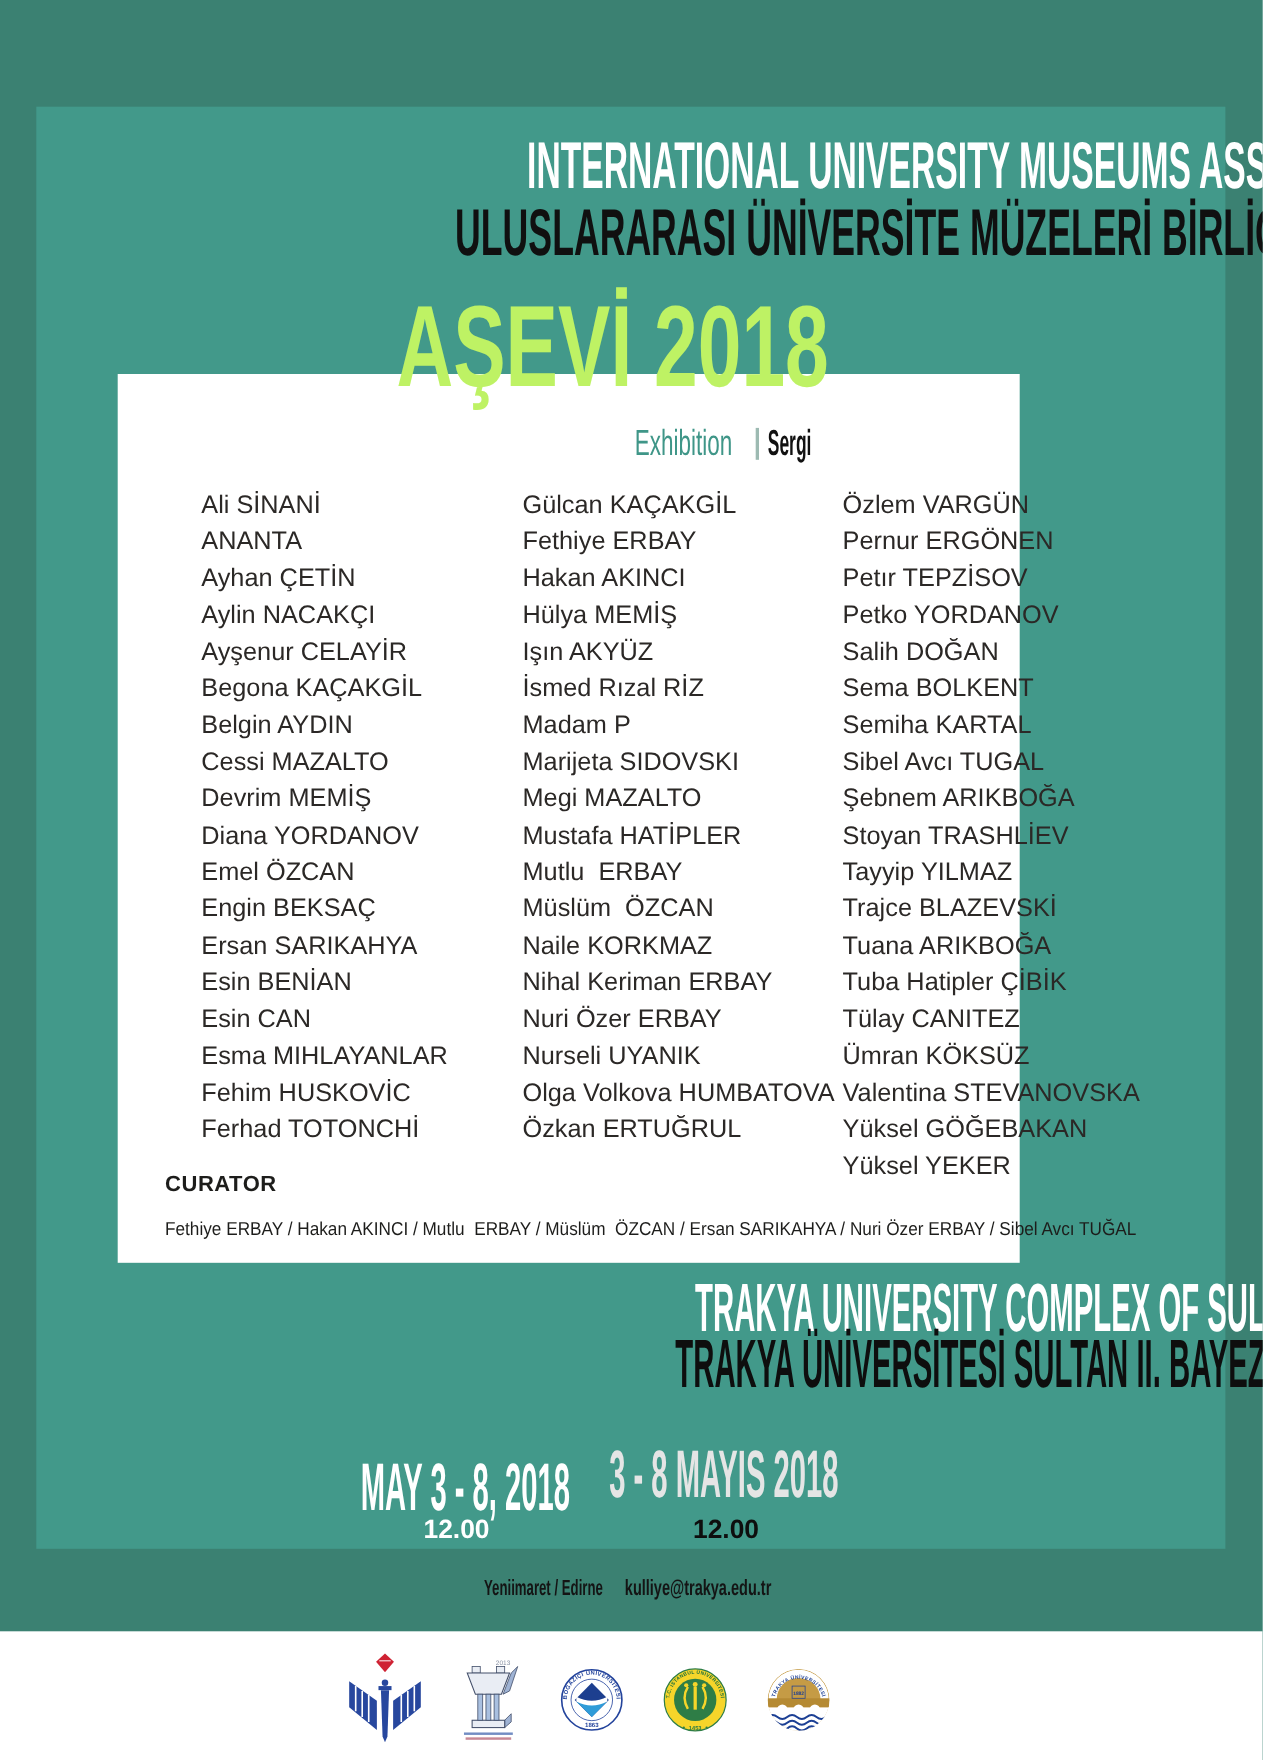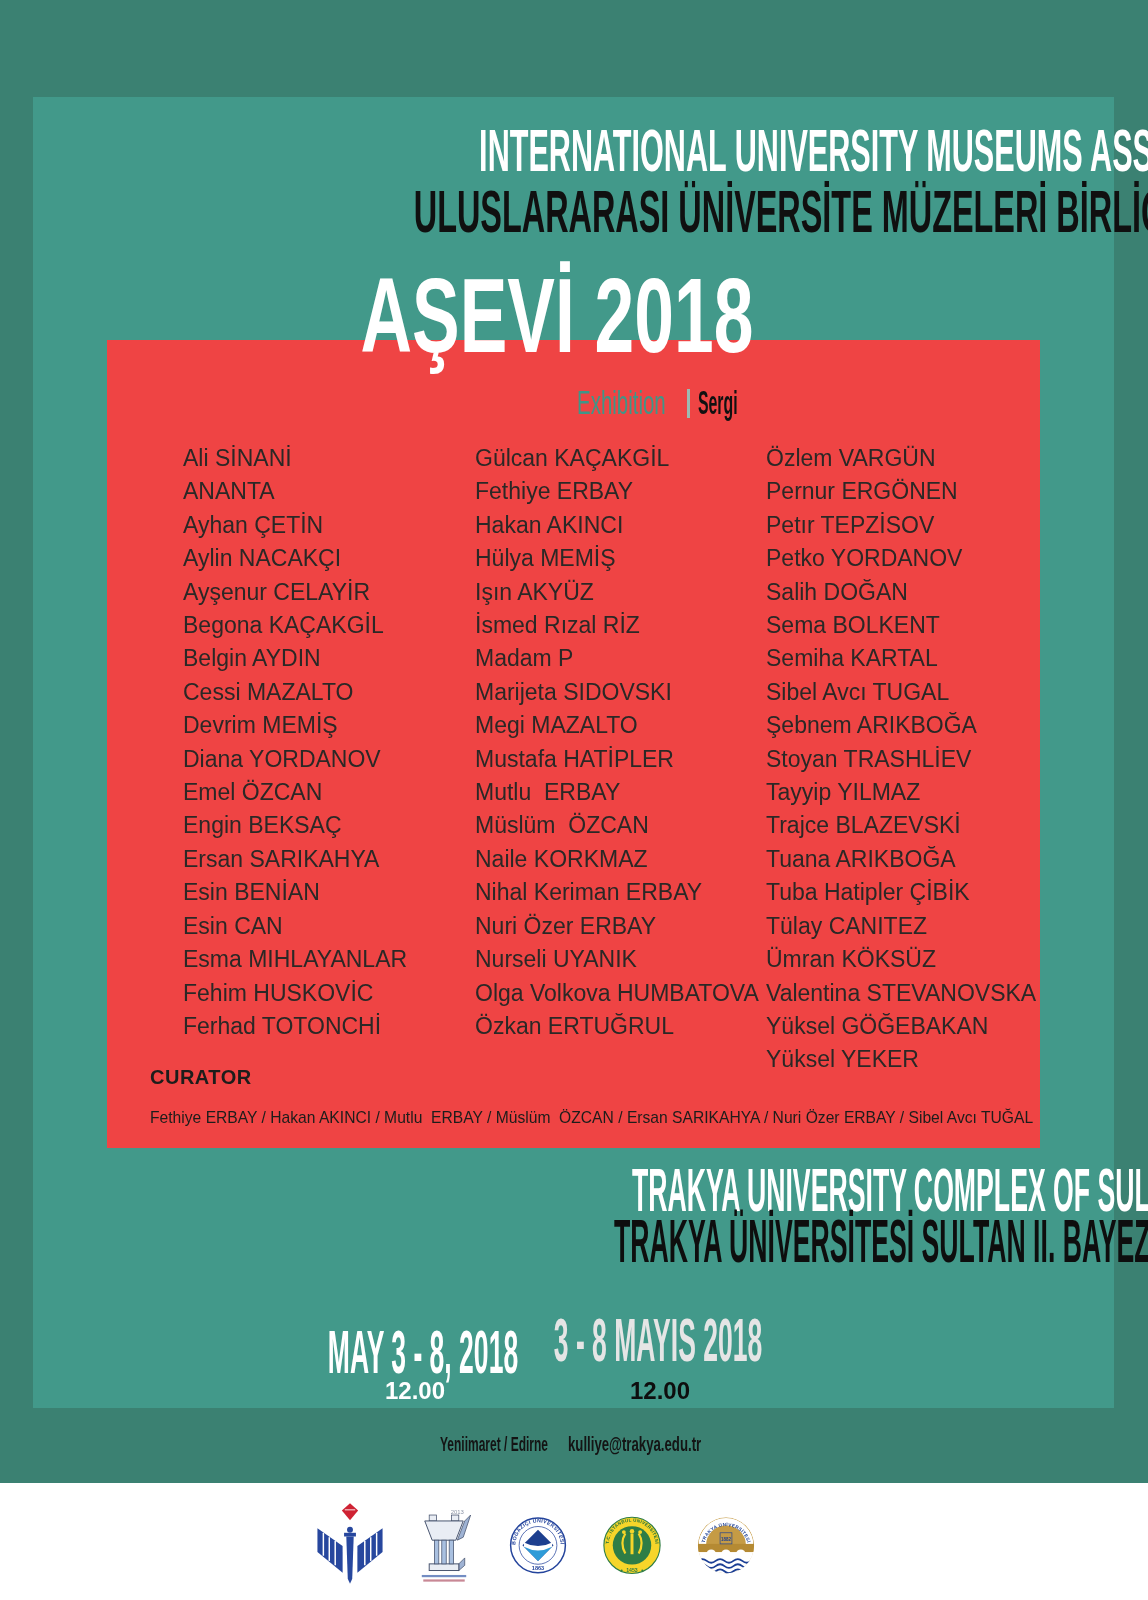--- a/index.html
+++ b/index.html
@@ -6,22 +6,22 @@
   body{font-family:"Liberation Sans", sans-serif;}
   .poster{position:relative;width:1148px;height:1600px;background:#3b8172;overflow:hidden;}
   .panel{position:absolute;left:33px;top:97px;width:1081px;height:1311px;background:#42998a;}
   .abs{position:absolute;}
   .ctr{left:0;width:100%;text-align:center;line-height:1;}
   .cx{display:inline-block;white-space:nowrap;transform:scaleX(var(--s,1));transform-origin:50% 50%;}
   .cx-l{transform-origin:0 50%;}
   .hdr{font-weight:bold;font-size:60px;letter-spacing:0;}
   .hdr-en{top:121px;color:#ffffff;}
   .hdr-tr{top:182px;color:#101010;}
-  .whitebox{position:absolute;left:107px;top:340px;width:933px;height:808px;background:#ef4444;}
-  .title{top:263px;font-weight:bold;font-size:105px;color:#ffffff;z-index:5;}
+  .whitebox{position:absolute;left:107px;top:340px;width:820px;height:808px;background:#ffffff;}
+  .title{top:263px;font-weight:bold;font-size:105px;color:#bef264;z-index:5;}
   .subtitle{position:absolute;left:577px;top:385px;height:36px;z-index:5;}
   .sub-en{position:absolute;left:0;top:0;font-size:33px;color:#3f9688;line-height:36px;}
   .sub-bar{position:absolute;left:110px;top:4px;width:3px;height:29px;background:#9dbab2;}
   .sub-tr{position:absolute;left:121px;top:0;font-size:33px;font-weight:bold;color:#111111;line-height:36px;}
   .namecol{position:absolute;top:102px;}
   .namecol.c1{left:76px;}
   .namecol.c2{left:368px;}
   .namecol.c3{left:659px;}
   .name{font-size:23px;line-height:33.4px;color:#2b2826;white-space:pre;}
   .curator-label{position:absolute;left:43px;top:726px;font-size:20px;font-weight:bold;color:#1d1d1b;letter-spacing:.5px;}

